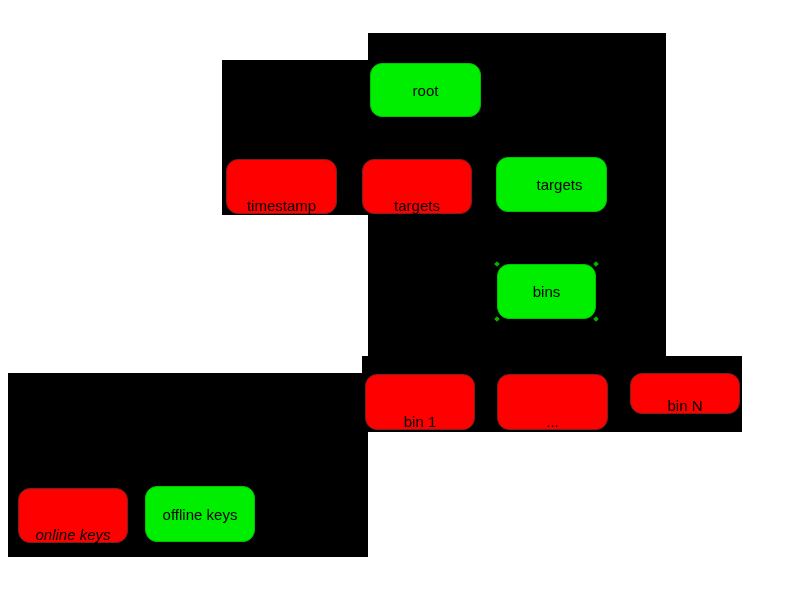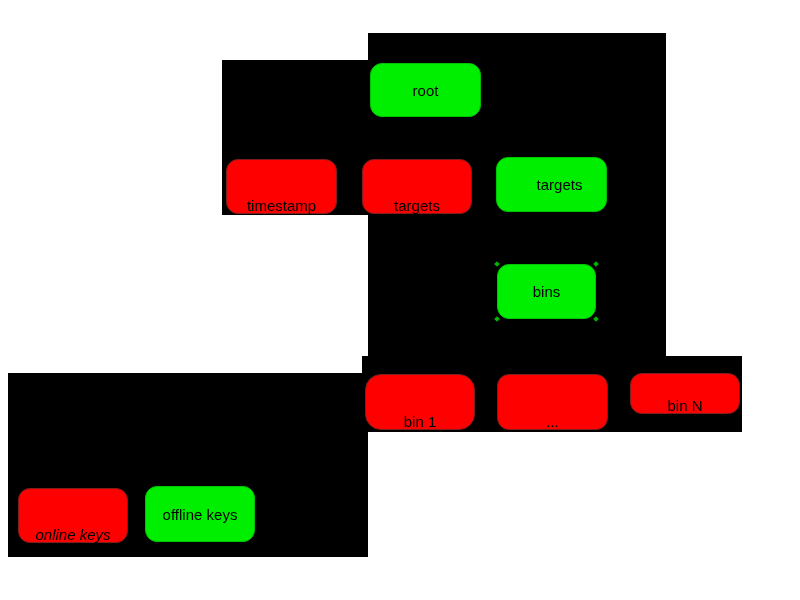--- a/index.html
+++ b/index.html
@@ -30,21 +30,21 @@
     box-sizing:border-box;
   }
   .red{background:#ff0000;border:1px solid #7f1d1d;align-items:flex-end;}
   .green{background:#00ee00;border:1px solid #00c400;}
 
   .n-root{left:370px;top:63px;width:111px;height:54px;}
   .n-timestamp{left:226px;top:159px;width:111px;height:55px;}
   .n-snapshot{left:362px;top:159px;width:110px;height:55px;}
   .n-targets{left:496px;top:157px;width:111px;height:55px;padding-left:16px;}
   .n-bins{left:497px;top:264px;width:99px;height:55px;}
-  .n-bin1{left:365px;top:374px;width:110px;height:56px;border-radius:16px;}
+  .n-bin1{left:365px;top:374px;width:110px;height:56px;}
   .n-ellipsis{left:497px;top:374px;width:111px;height:56px;}
   .n-binN{left:630px;top:373px;width:110px;height:41px;}
   .n-online{left:18px;top:488px;width:110px;height:55px;font-style:italic;}
   .n-offline{left:145px;top:486px;width:110px;height:56px;}
 
   
   .mark{
     position:absolute;width:4px;height:4px;
     background:#00b400;
     transform:rotate(45deg);

